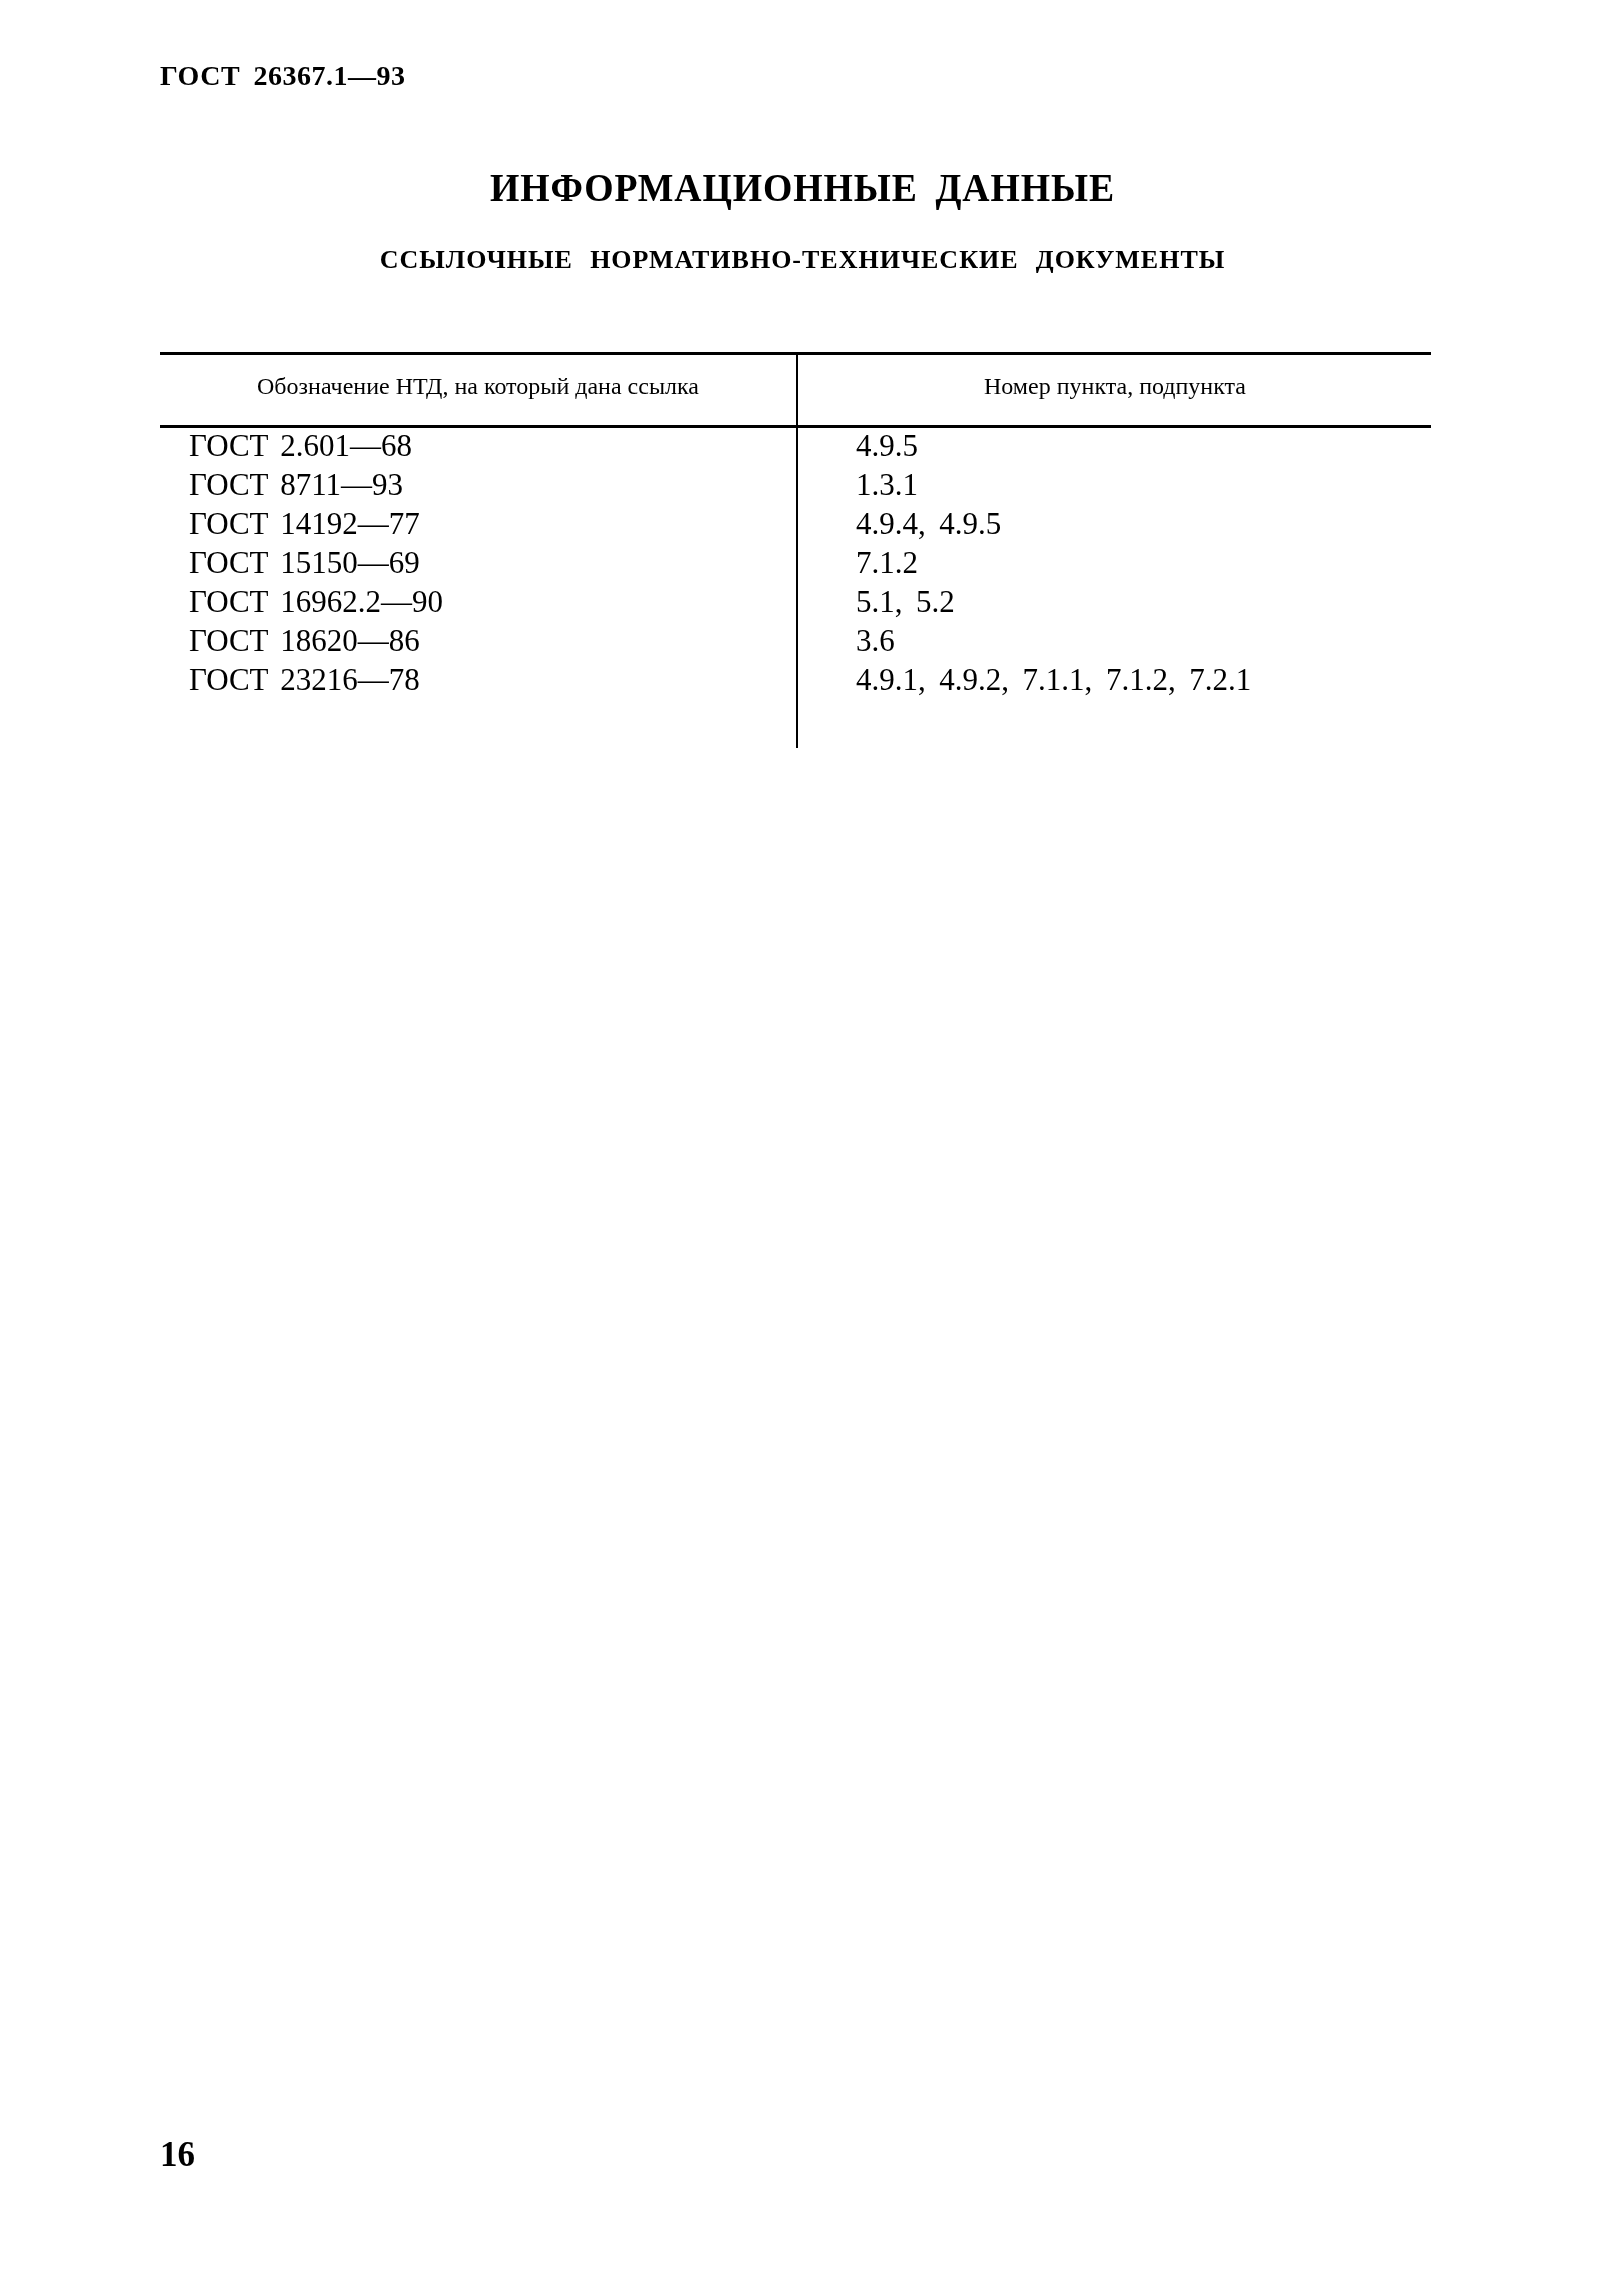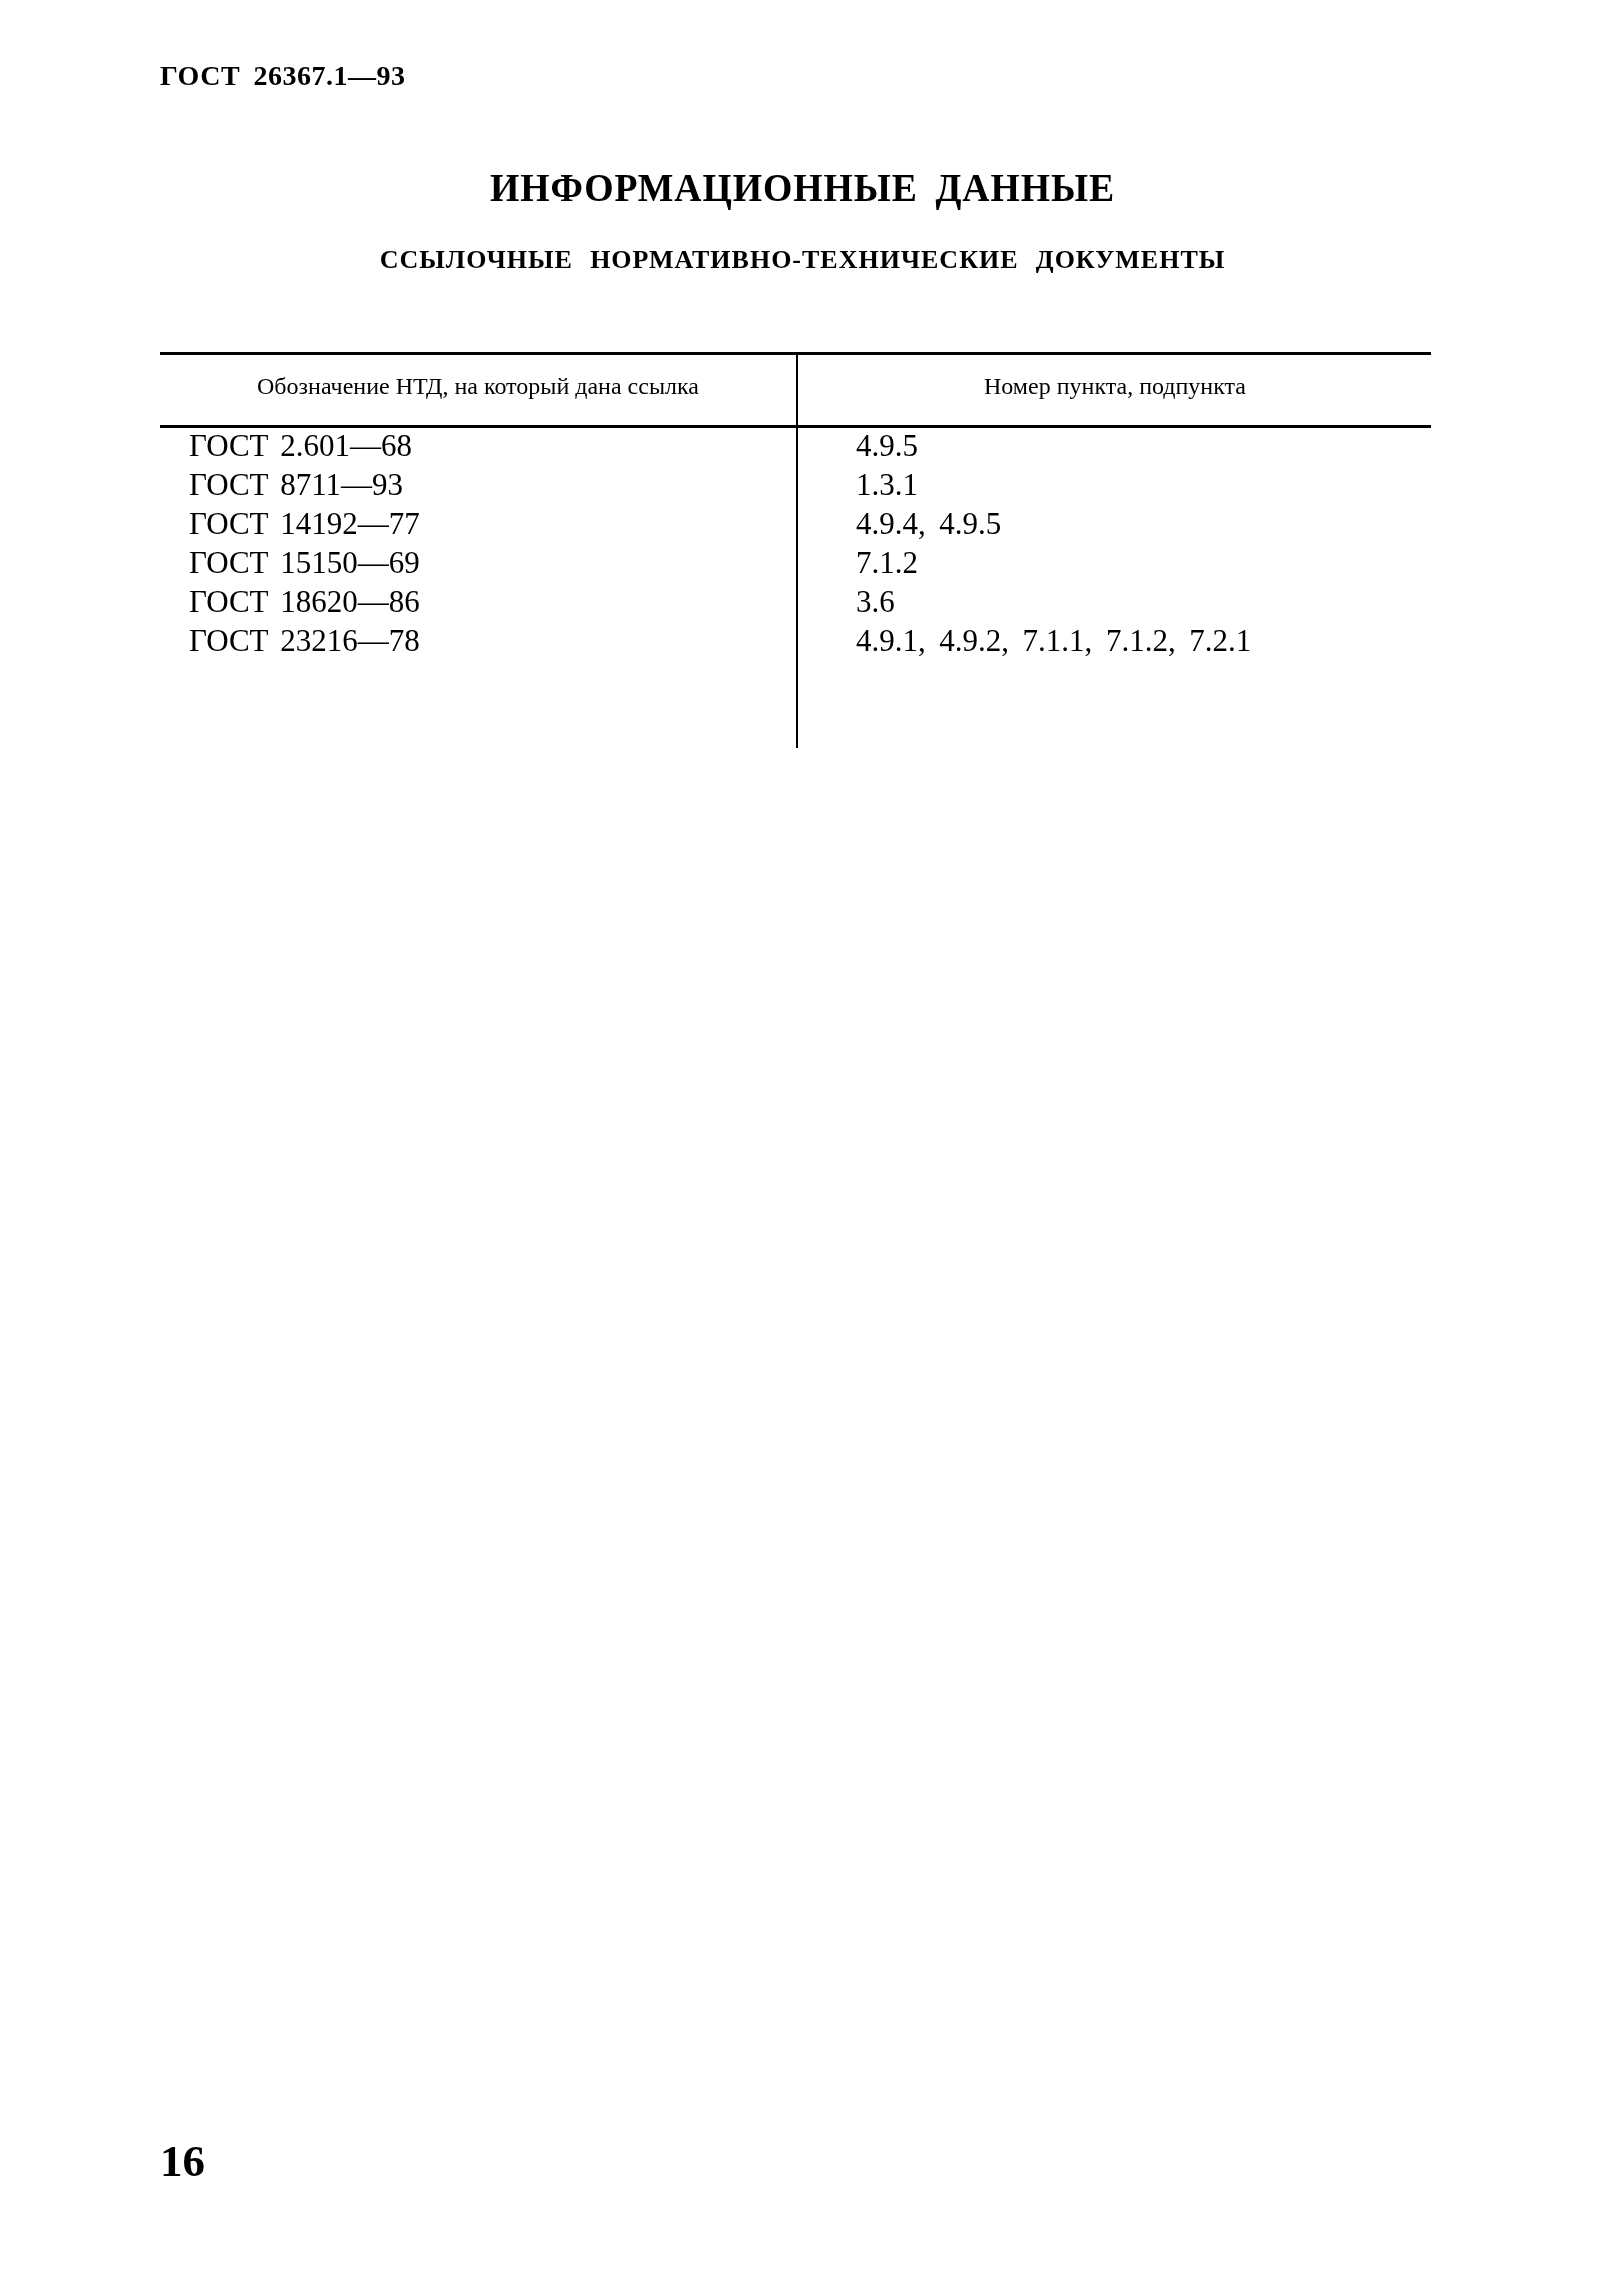--- a/index.html
+++ b/index.html
@@ -112,21 +112,21 @@
     .cell-clauses {
       position: absolute;
       left: 696px;
       white-space: pre;
       word-spacing: 5.8px;
     }
     .page-number {
       position: absolute;
       left: 160px;
       top: 2135px;
-      font-size: 45px;
+      font-size: 35px;
       font-weight: bold;
     }
   </style>
 </head>
 <body>
 
 <div class="doc-code">ГОСТ 26367.1—93</div>
 
 <div class="title-main">ИНФОРМАЦИОННЫЕ ДАННЫЕ</div>
 <div class="title-sub">ССЫЛОЧНЫЕ НОРМАТИВНО-ТЕХНИЧЕСКИЕ ДОКУМЕНТЫ</div>
@@ -150,20 +150,24 @@
     </div>
     <div class="row">
       <span class="cell-doc">ГОСТ 14192—77</span>
       <span class="cell-clauses">4.9.4, 4.9.5</span>
     </div>
     <div class="row">
       <span class="cell-doc">ГОСТ 15150—69</span>
       <span class="cell-clauses">7.1.2</span>
     </div>
     <div class="row">
+      <span class="cell-doc">ГОСТ 16962.2—90</span>
+      <span class="cell-clauses">5.1, 5.2</span>
+    </div>
+    <div class="row">
       <span class="cell-doc">ГОСТ 18620—86</span>
       <span class="cell-clauses">3.6</span>
     </div>
     <div class="row">
       <span class="cell-doc">ГОСТ 23216—78</span>
       <span class="cell-clauses">4.9.1, 4.9.2, 7.1.1, 7.1.2, 7.2.1</span>
     </div>
   </div>
 </div>
 

